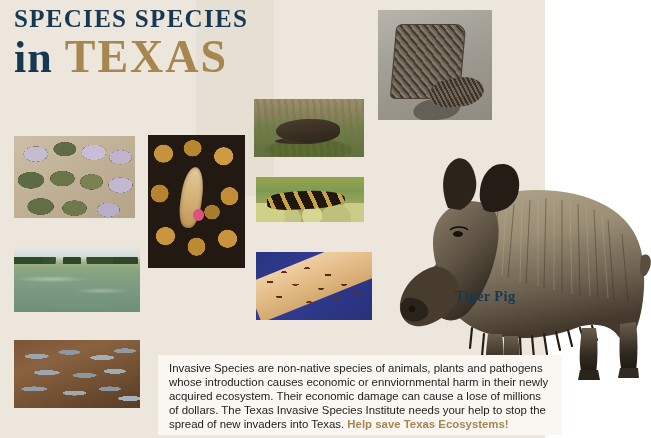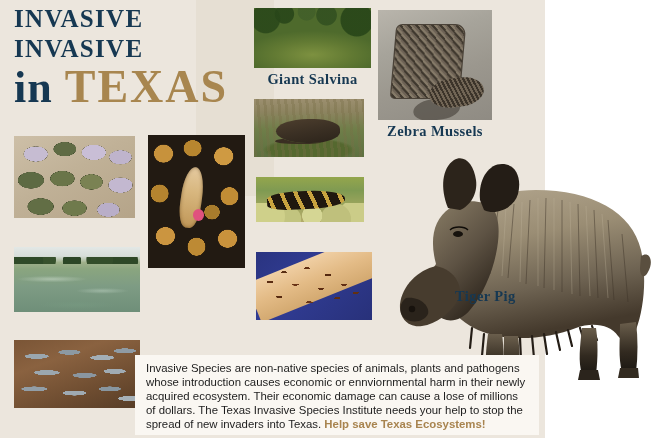--- a/index.html
+++ b/index.html
@@ -235,55 +235,50 @@
       radial-gradient(ellipse 12% 5% at 76% 72%, #8896a0 0 72%, transparent 74%),
       radial-gradient(ellipse 13% 5% at 92% 86%, #a6b1b8 0 72%, transparent 74%);
   }
 
   
   .pig-wrap { position:absolute; left:396px; top:146px; width:255px; height:238px; }
   .pig-wrap svg { display:block; width:100%; height:100%; }
 
   
   .textbox {
-    position:absolute; left:135px; top:355px; width:404px; height:80px;
+    position:absolute; left:158px; top:355px; width:404px; height:80px;
     background:#faf7f2;
     padding:7px 10px 6px 11px;
   }
   .textbox p {
     font-family:"Liberation Sans", sans-serif;
     font-size:11.4px; line-height:13.9px; color:#1c1c1c;
     text-align:left;
   }
   .textbox .accent { color:#a8844f; font-weight:bold; }
 </style>
 </head>
 <body>
 
 <div id="poster">
 
   <div class="white-panel"></div>
   <div class="title-wash"></div>
 
   <div class="title-block">
-    <div class="t-mid">INVASIVE INVASIVE</div>
+    <div class="t-mid">SPECIES SPECIES</div>
     <div class="t-bot">
       <span>in</span>
       <span class="texas">TEXAS</span>
     </div>
   </div>
 
-  <div class="card" style="left:254px; top:8px; width:117px; height:60px;">
-    <div class="photo salvinia"></div>
-    <div class="cap" style="top:63px;">Giant Salvina</div>
-  </div>
 
   <div class="card" style="left:378px; top:10px; width:114px; height:110px;">
     <div class="photo mussels"></div>
-    <div class="cap" style="top:113px;">Zebra Mussels</div>
   </div>
 
   <div class="card" style="left:254px; top:99px; width:110px; height:58px;">
     <div class="photo nutria"></div>
     <div class="cap" style="top:159px;">Nutria</div>
   </div>
 
   <div class="card" style="left:14px; top:136px; width:121px; height:82px;">
     <div class="photo clam"></div>
     <div class="cap" style="top:220px;">Asian Clam</div>

